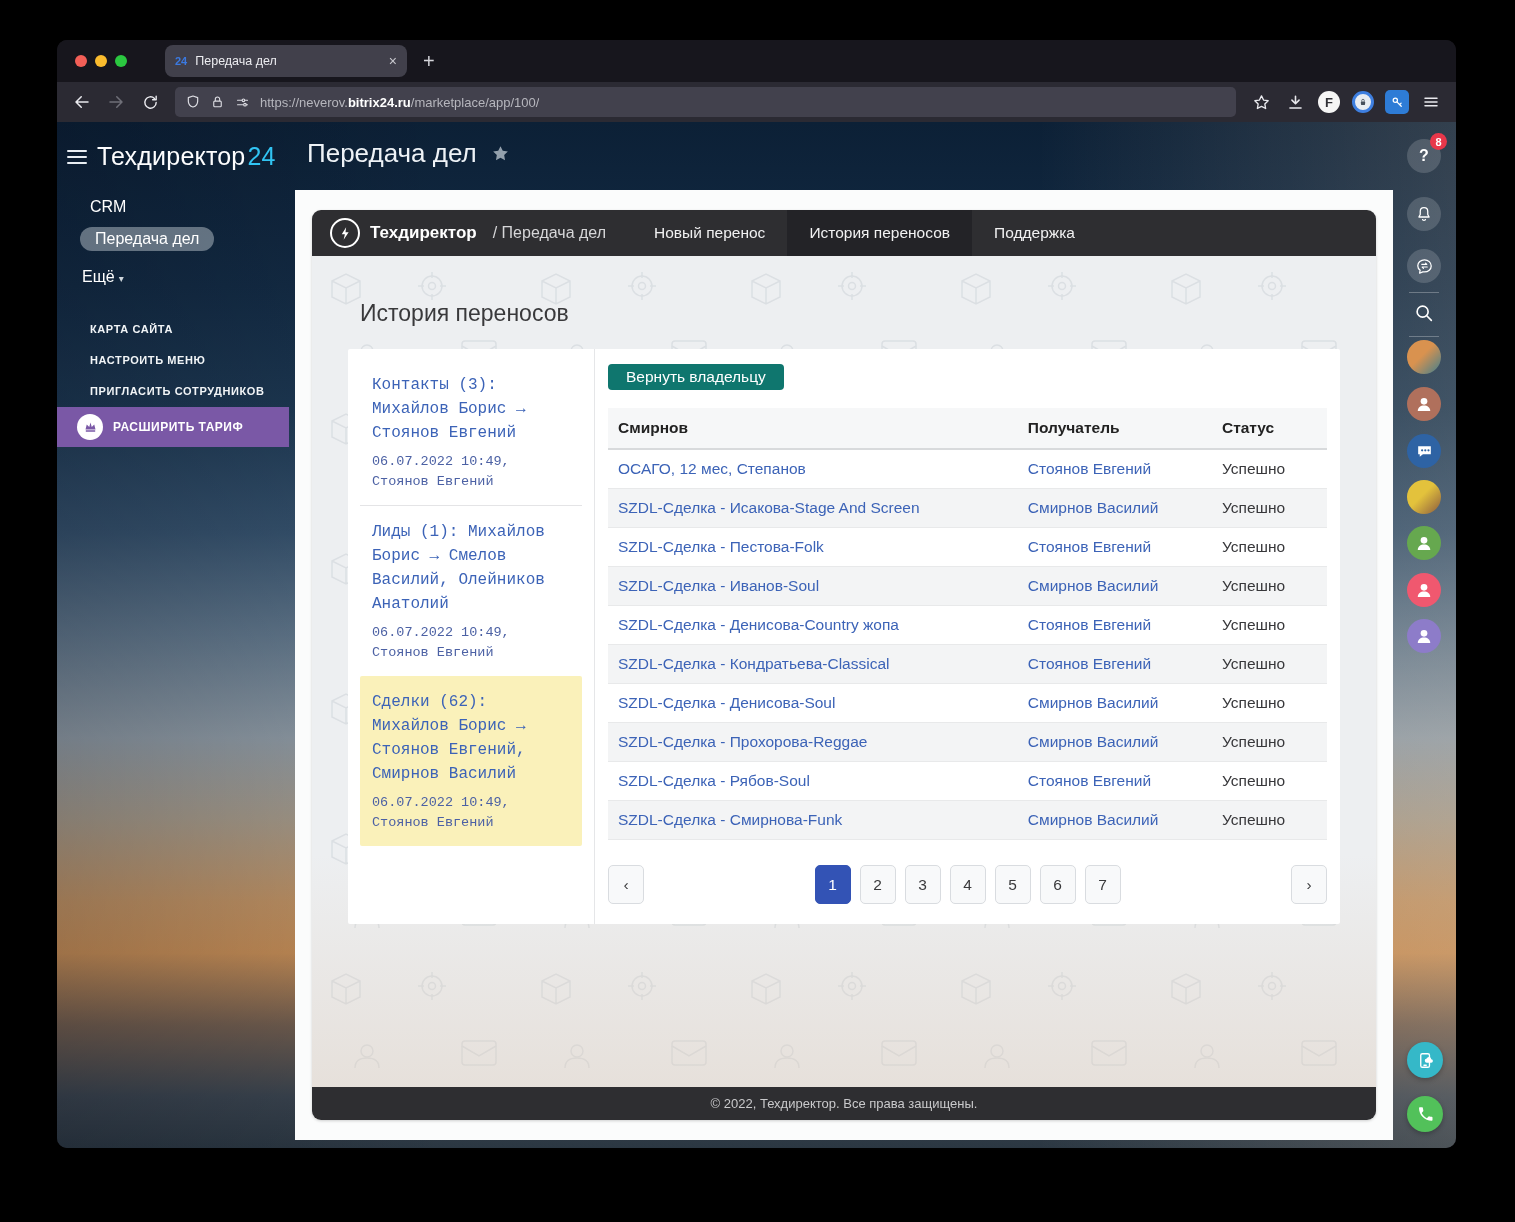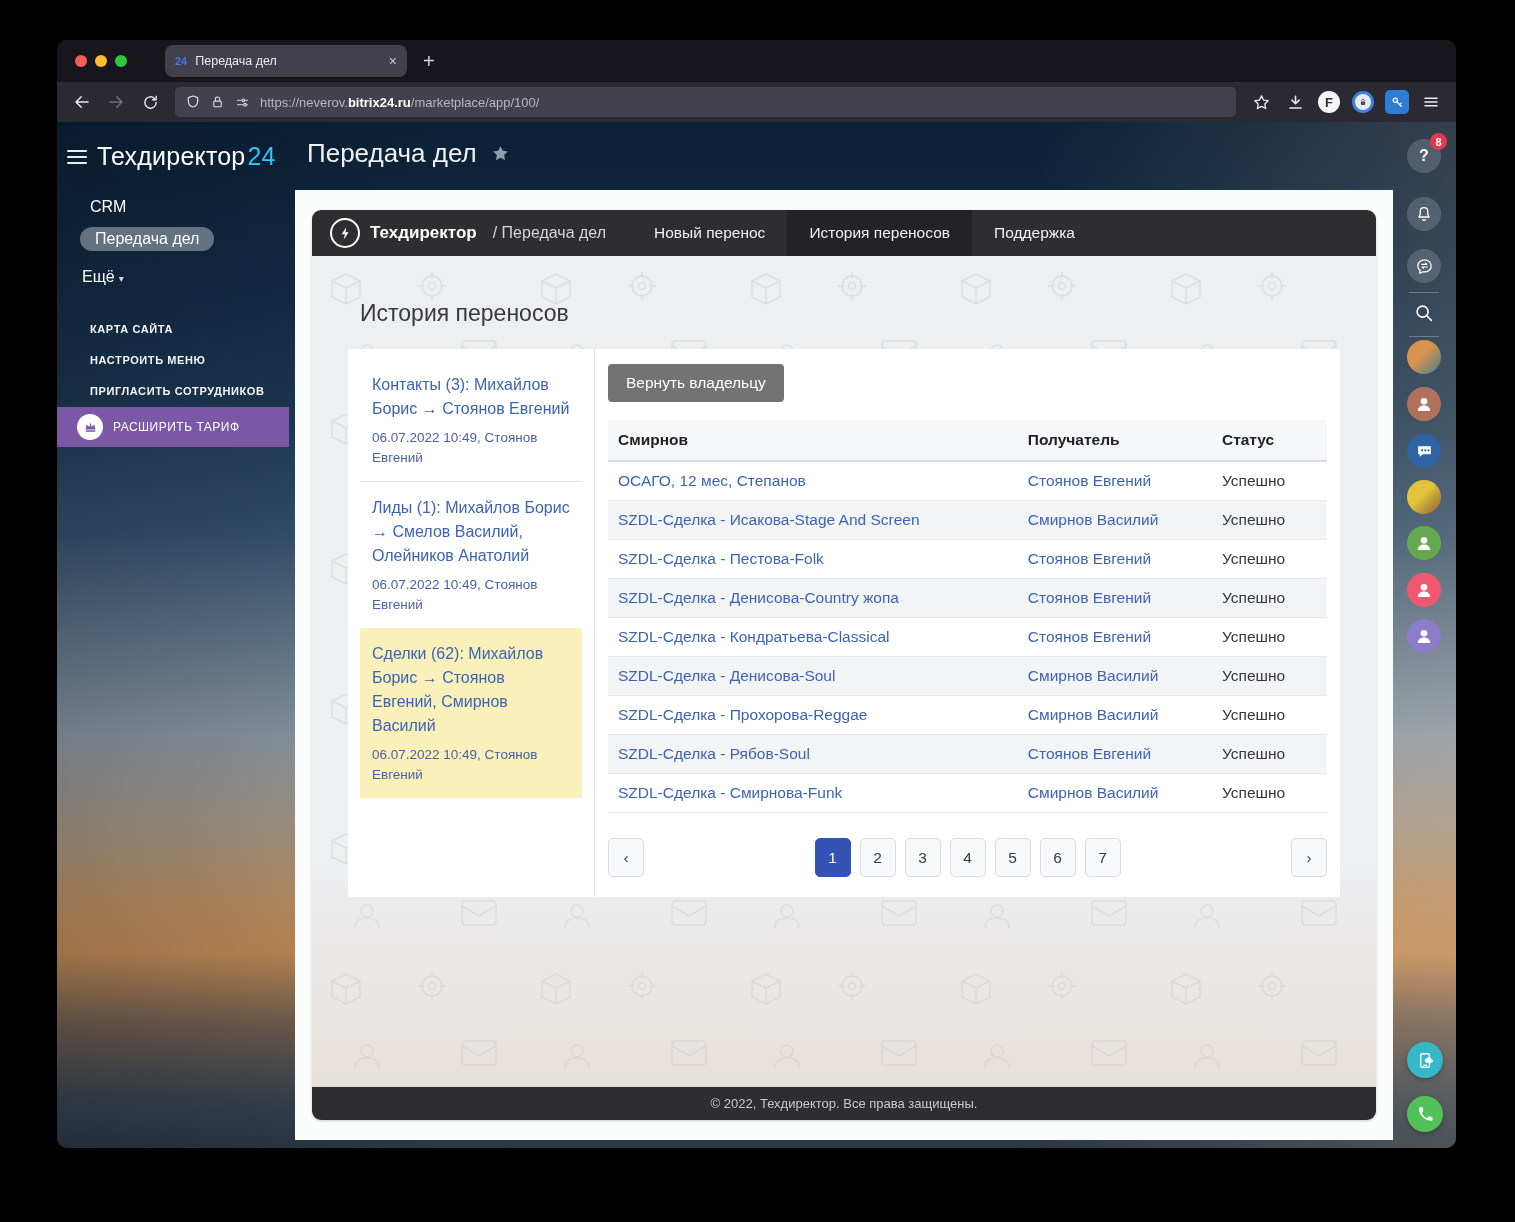--- a/index.html
+++ b/index.html
@@ -42,21 +42,21 @@
   .logo .lt{font-size:25px;font-weight:500;letter-spacing:.2px;color:#fdfdfe;}
   .logo .l24{font-size:25px;font-weight:500;color:#31c4f3;margin-left:2px;}
   .smenu{position:absolute;left:0;top:0;width:238px;color:#fff;}
   .mi{position:absolute;font-size:16px;color:#fff;white-space:nowrap;}
   .pill{background:rgba(170,180,190,.55);border-radius:14px;padding:3px 15px;}
   .caret{font-size:10px;color:#cfd6dc;margin-left:4px;}
   .slink{position:absolute;font-size:11px;font-weight:bold;letter-spacing:.6px;color:#f2f5f7;white-space:nowrap;}
   .upgrade{position:absolute;left:0;top:285px;width:232px;height:40px;background:#7a58a6;
     display:flex;align-items:center;gap:10px;padding-left:20px;box-sizing:border-box;}
   .crown{width:26px;height:26px;border-radius:50%;background:#fff;display:flex;align-items:center;justify-content:center;}
-  .upgrade span{color:#fff;font-size:12px;font-weight:normal;letter-spacing:.5px;text-align:center;}
+  .upgrade span{color:#fff;font-size:12px;font-weight:bold;letter-spacing:.5px;text-align:center;}
   .ptitle{position:absolute;left:250px;top:16px;display:flex;align-items:center;gap:13px;}
   .ptitle .tt{font-size:26px;color:#eef2f6;font-weight:400;}
   
   .panel{position:absolute;left:238px;top:68px;width:1098px;height:950px;background:#fbfcfc;}
   .frame{position:absolute;left:17px;top:20px;width:1064px;height:910px;border-radius:9px;
     display:flex;flex-direction:column;overflow:hidden;box-shadow:0 1px 3px rgba(0,0,0,.18);}
   .navbar{height:46px;background:#2e2e31;display:flex;align-items:center;flex:none;}
   .brand{display:flex;align-items:center;gap:10px;padding:0 20px 0 18px;}
   .boltc{width:30px;height:30px;border-radius:50%;border:2px solid #fff;box-sizing:border-box;
     display:flex;align-items:center;justify-content:center;}
@@ -68,29 +68,29 @@
   .abody .patt{position:absolute;inset:0;}
   .abody:after{content:"";position:absolute;inset:0;pointer-events:none;
     background:linear-gradient(180deg,rgba(237,239,241,0) 72%,rgba(219,200,182,.38) 100%);}
   .acontent{position:relative;z-index:2;padding:44px 36px 0 36px;}
   .h1{font-size:23px;color:#39393b;font-weight:400;margin:0 0 22px 12px;}
   .footer{height:33px;background:#2e2e31;flex:none;display:flex;align-items:center;justify-content:center;
     color:#c9c9cb;font-size:13px;}
   
   .card{width:992px;background:#fff;display:flex;border-radius:2px;}
   .lcol{width:247px;flex:none;border-right:1px solid #e5e6e8;padding:24px 12px 24px 12px;box-sizing:border-box;}
-  .titem{padding:14px 12px;}
+  .titem{padding:14px 12px;font-family:Liberation Mono, monospace;}
   .titem + .titem{border-top:1px solid #e4e4e6;}
   .titem:first-child{padding-top:0;}
   .titem.sel{background:#faf1ba;border-top:none;border-radius:2px;}
   .tlink{color:#3c63b7;font-size:16px;line-height:1.5;display:block;text-decoration:none;}
   .tmeta{color:#4c61a4;font-size:13.5px;line-height:1.45;margin-top:7px;}
   .rcol{flex:1;padding:15px 13px 20px 13px;min-width:0;}
-  .retbtn{display:inline-block;background:#737373;color:#fff;font-size:15.5px;border:none;
-    border-radius:4px;padding:10px 18px;margin-bottom:18px;cursor:pointer;}
+  .retbtn{display:inline-block;background:#0f766e;color:#fff;font-size:15.5px;border:none;
+    border-radius:4px;padding:4px 18px;margin-bottom:18px;cursor:pointer;}
   table.grid{width:100%;border-collapse:collapse;font-size:15.5px;}
   .grid th{background:#f6f7f8;text-align:left;color:#222;font-weight:bold;
     padding:11px 10px;border-bottom:2px solid #d8dadc;}
   .grid td{padding:10px 10px;border-bottom:1px solid #e8e9ea;color:#37373a;}
   .grid tr:nth-child(even) td{background:#f3f4f5;}
   .grid td a{color:#3c63b7;text-decoration:none;text-align:center;}
   .grid th:nth-child(1){width:57%}.grid th:nth-child(2){width:27%}.grid th:nth-child(3){width:16%}
   .pagi{display:flex;align-items:center;margin-top:25px;}
   .pbtn{min-width:36px;height:39px;background:#f8f9fa;border:1px solid #d9dce0;border-radius:5px;
     color:#3a3a3c;font-size:15.5px;display:flex;align-items:center;justify-content:center;box-sizing:border-box;}
@@ -300,20 +300,25 @@
                         <td><a href="#">SZDL-Сделка - Исакова-Stage And Screen</a></td>
                         <td><a href="#">Смирнов Василий</a></td>
                         <td>Успешно</td>
                       </tr>
                       <tr>
                         <td><a href="#">SZDL-Сделка - Пестова-Folk</a></td>
                         <td><a href="#">Стоянов Евгений</a></td>
                         <td>Успешно</td>
                       </tr>
                       <tr>
+                        <td><a href="#">SZDL-Сделка - Иванов-Soul</a></td>
+                        <td><a href="#">Смирнов Василий</a></td>
+                        <td>Успешно</td>
+                      </tr>
+                      <tr>
                         <td><a href="#">SZDL-Сделка - Денисова-Country жопа</a></td>
                         <td><a href="#">Стоянов Евгений</a></td>
                         <td>Успешно</td>
                       </tr>
                       <tr>
                         <td><a href="#">SZDL-Сделка - Кондратьева-Classical</a></td>
                         <td><a href="#">Стоянов Евгений</a></td>
                         <td>Успешно</td>
                       </tr>
                       <tr>

